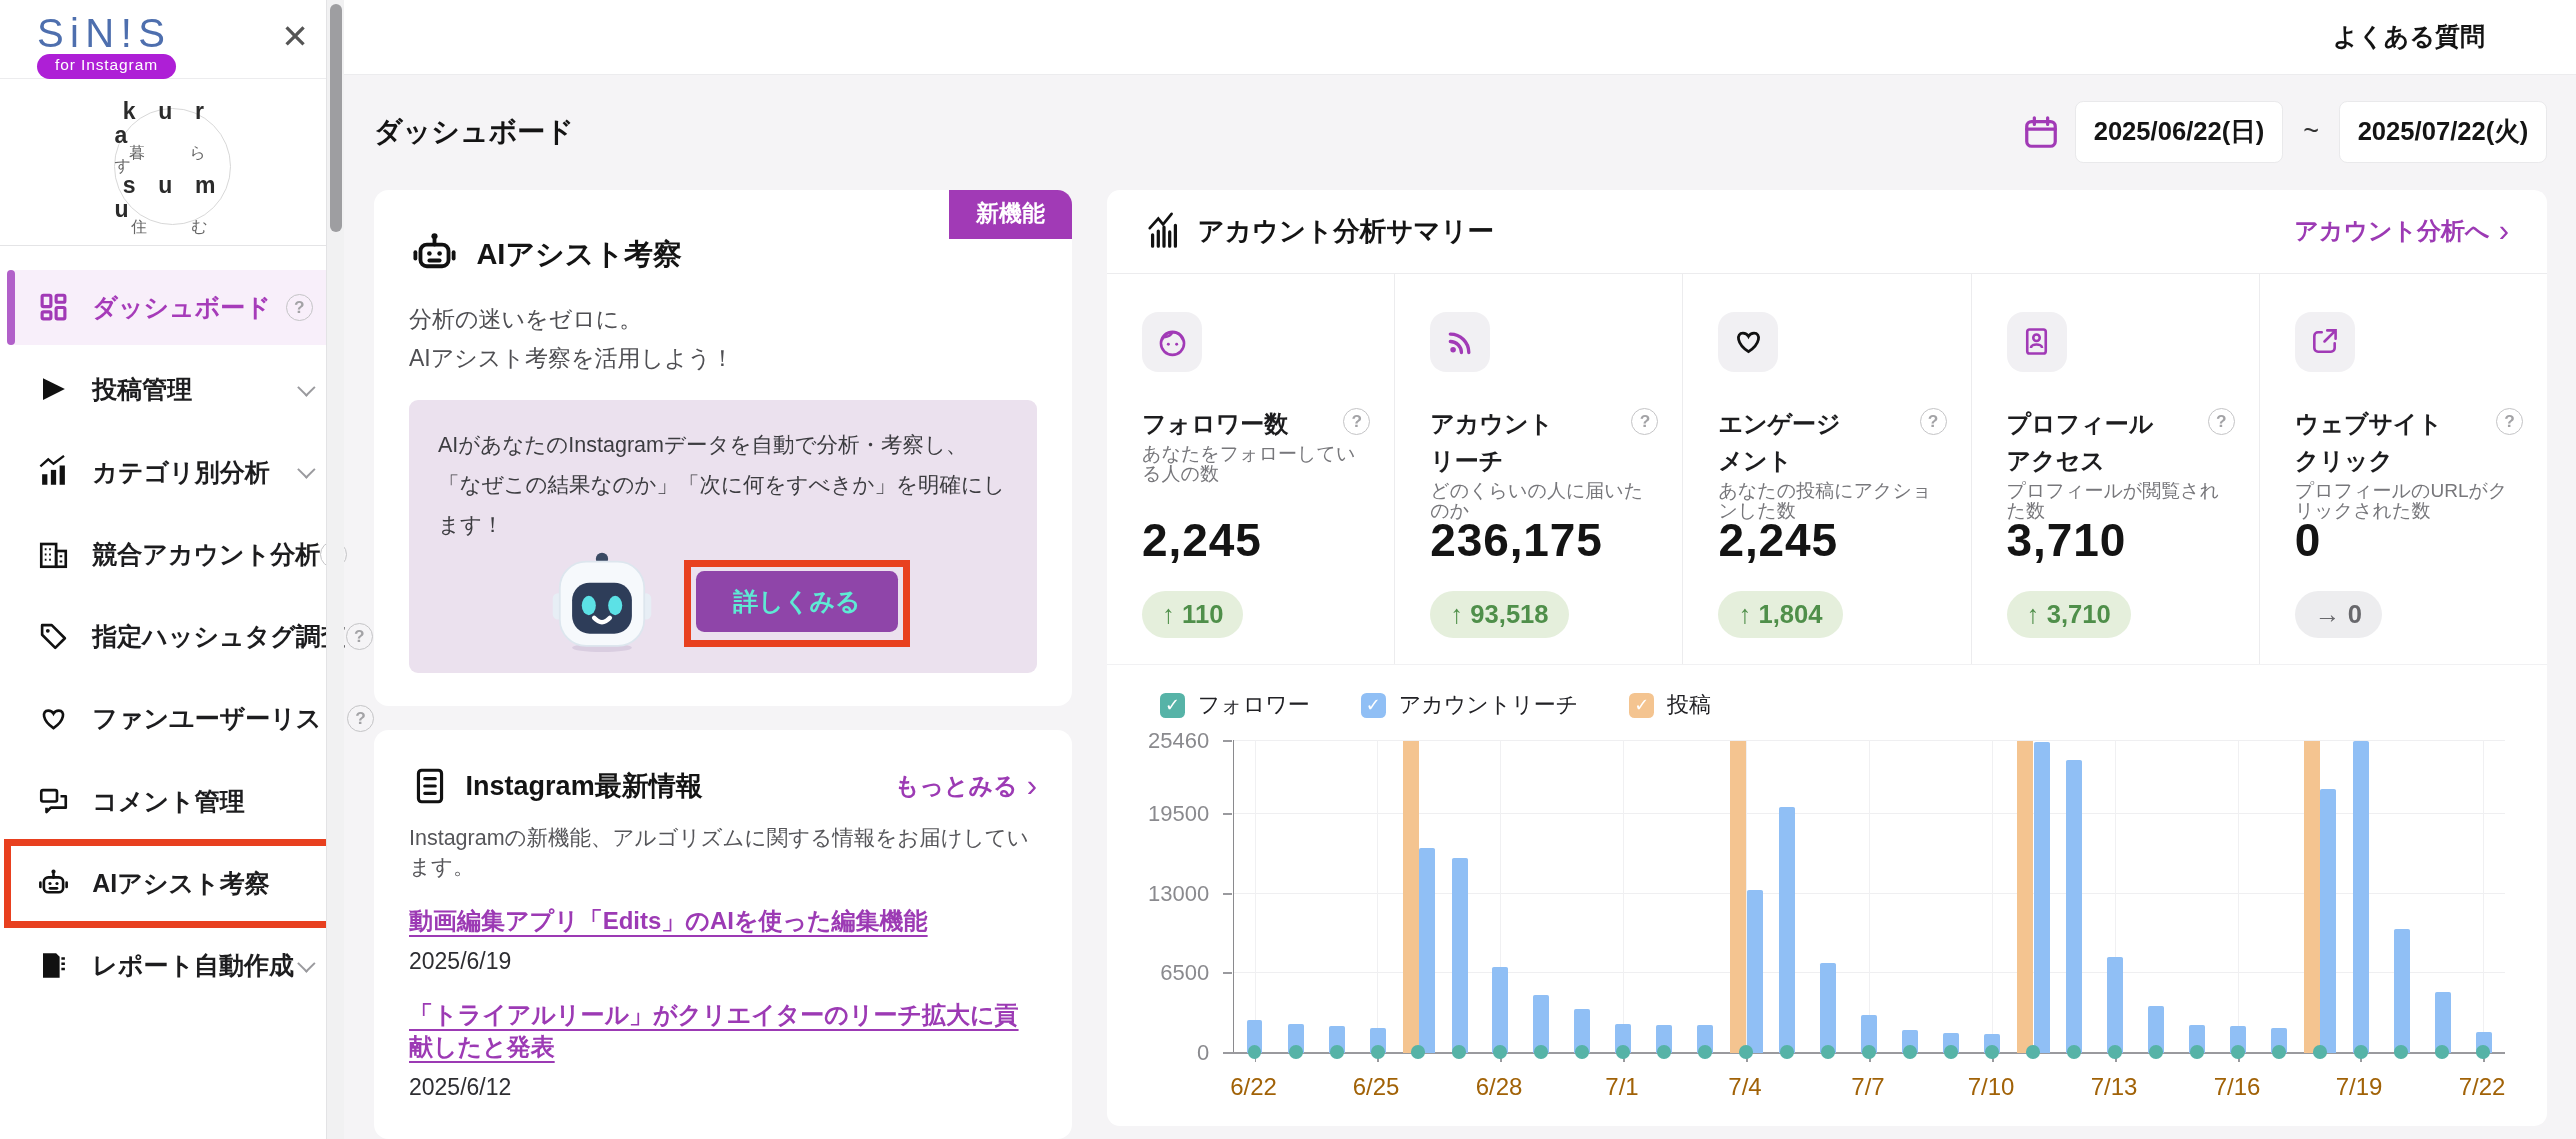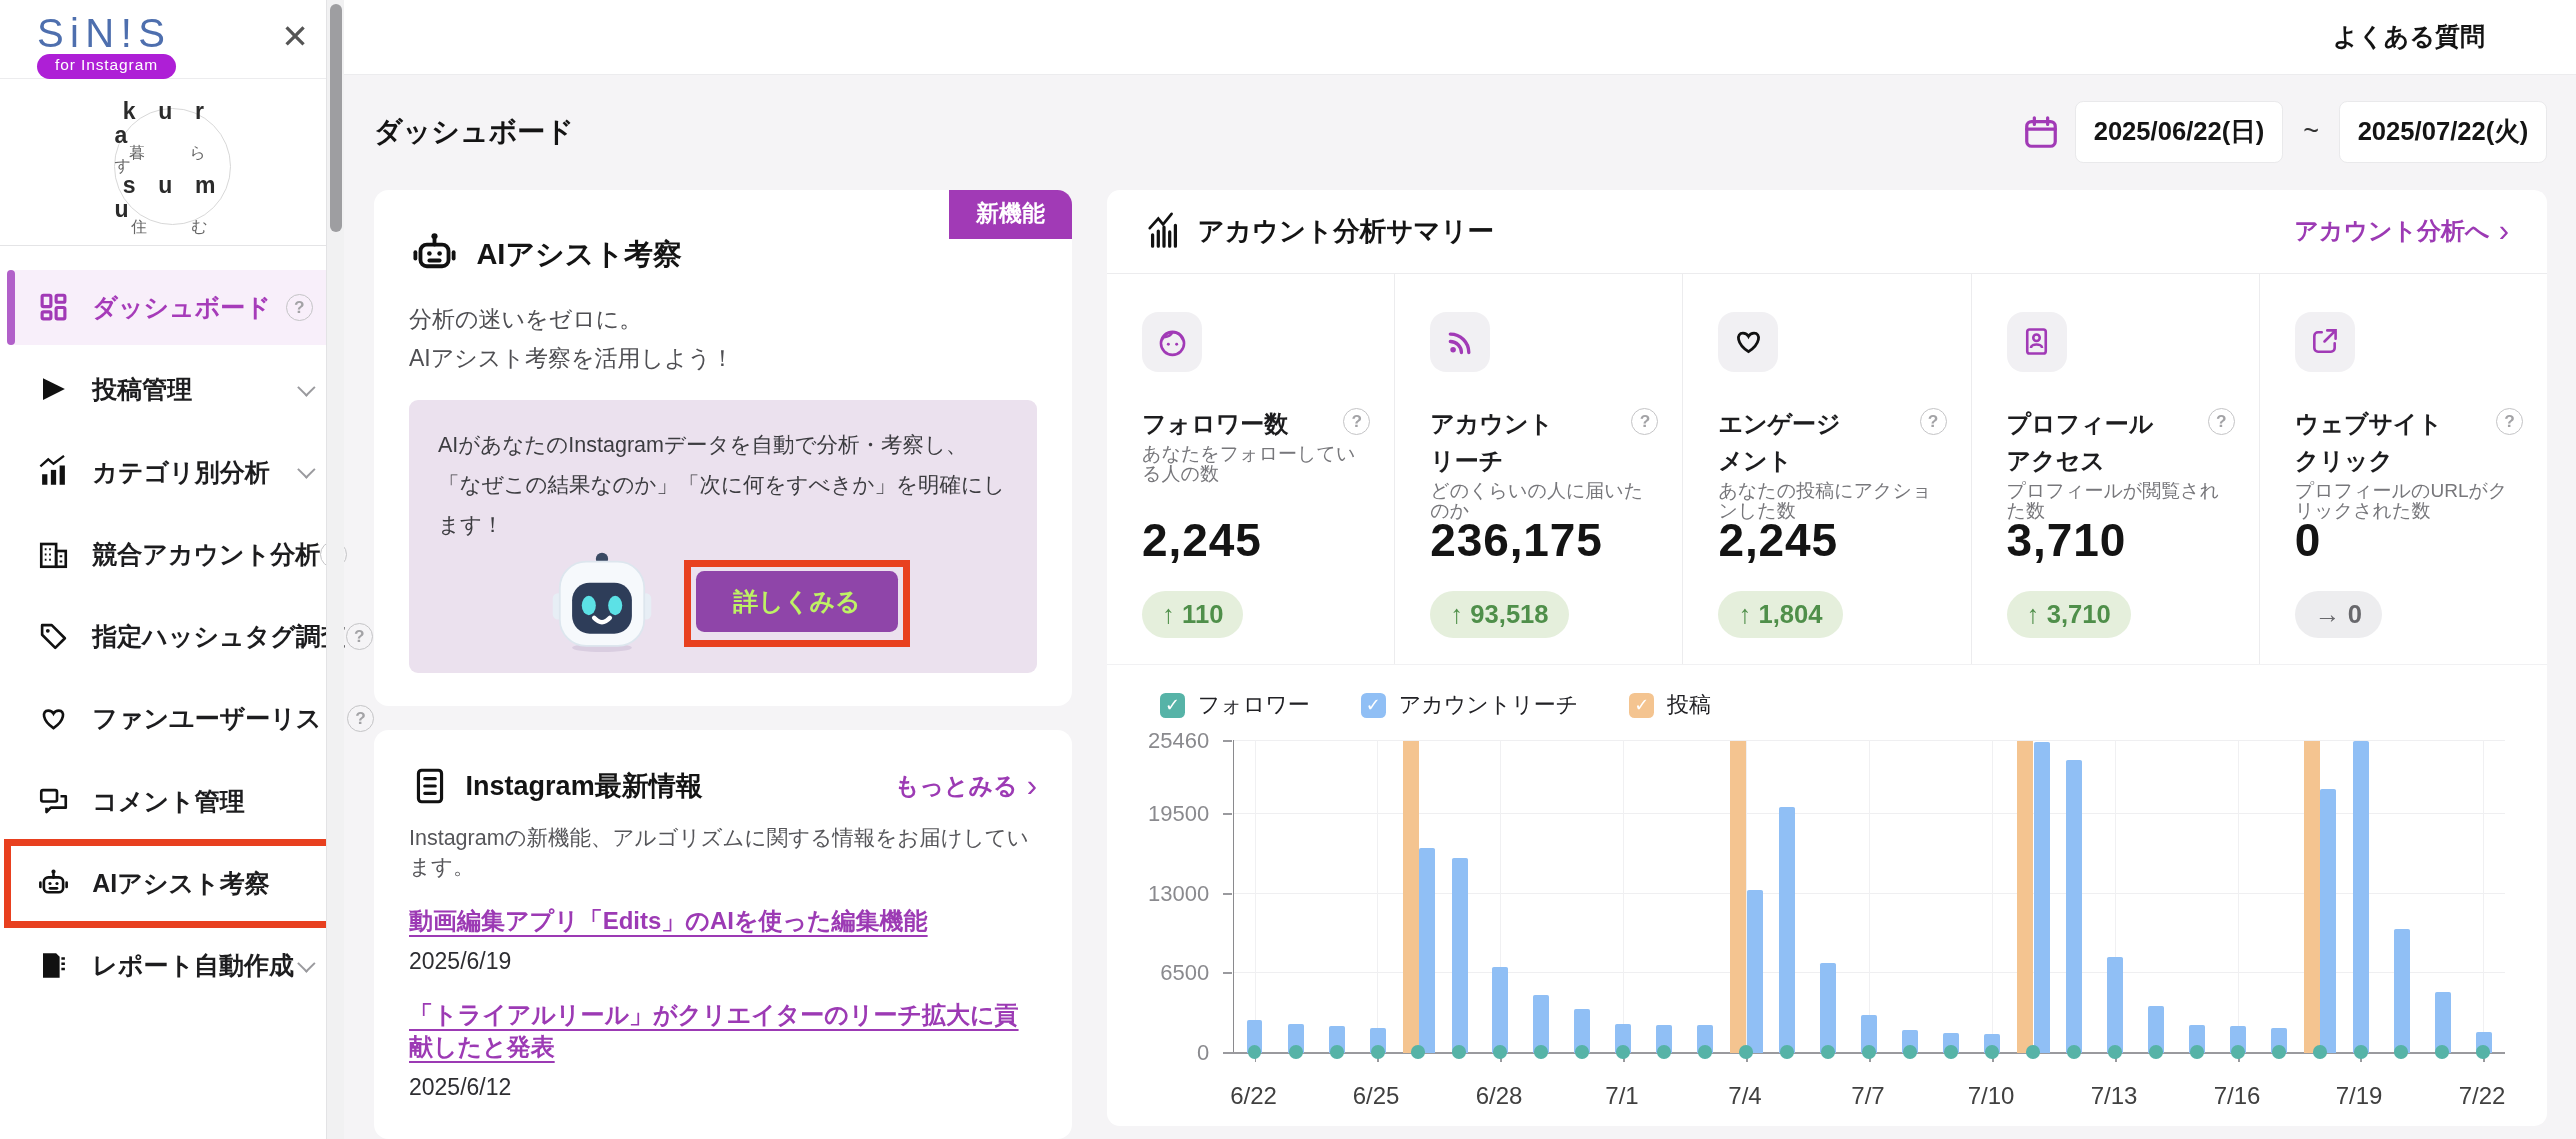--- a/index.html
+++ b/index.html
@@ -58,21 +58,21 @@
   .ai-head { display:flex; align-items:center; gap:16.4px; }
   .ai-head svg { width:51px; height:51px; }
   .ai-title { font-size:29px; font-weight:800; color:#141414; }
   .ai-desc { margin-top:18px; font-size:23px; line-height:39px; color:#4f4f53; }
   .ai-box { margin-top:22px; background:#ebe1ee; border-radius:9px; padding:25.6px 29px 20px; }
   .ai-box-text { font-size:21.5px; line-height:40px; color:#3c3c40; }
   .ai-box-row { margin-top:5.5px; display:flex; align-items:center; justify-content:center; gap:40px; }
   .mascot svg { width:108px; height:102px; display:block; }
   .cta-wrap { position:relative; }
   .cta-redbox { left:-12.8px; right:-12.8px; top:-11px; bottom:-14.6px; }
-  .cta-btn { background:#8f45a9; border:none; color:#bef264; font-size:25px; font-weight:700; padding:14px 37px; border-radius:8.2px; cursor:pointer; font-family:inherit; }
+  .cta-btn { background:#8f45a9; border:none; color:#5eead4; font-size:25px; font-weight:700; padding:14px 37px; border-radius:8.2px; cursor:pointer; font-family:inherit; }
 
   
   .news-card { margin-top:24px; padding:35px 35px 38px; }
   .news-head { display:flex; align-items:center; }
   .news-head .doc { width:42px; height:42px; margin-right:14.6px; }
   .news-title { font-size:27px; font-weight:800; color:#141414; }
   .more-link { margin-left:auto; color:#9c3ab4; font-size:24px; font-weight:700; cursor:pointer; display:flex; align-items:center; gap:9px; }
   .chev-char { font-size:31px; font-weight:400; line-height:24px; }
   .news-desc { margin-top:16.4px; font-size:21.5px; color:#56565a; }
   .news-item { margin-top:24px; }
@@ -109,21 +109,21 @@
   .y-lab { position:absolute; right:12.8px; font-size:22px; color:#8a8a8e; transform:translateY(50%); }
   .plot { position:absolute; left:91px; right:7.3px; top:3.7px; bottom:49px; border-left:1.8px solid #8a8a8e; }
   .gridline-h { position:absolute; left:0; right:0; height:0.9px; background:#efeff1; }
   .gridline-v { position:absolute; top:0; bottom:0; width:0.9px; background:#f0f0f2; }
   .ytick { position:absolute; left:-11px; width:9px; height:1.8px; background:#9a9a9e; }
   .baseline { position:absolute; left:-1.8px; right:0; bottom:-1.8px; height:2.7px; background:#9a9a9e; }
   .bar { position:absolute; bottom:0; border-radius:1.8px 1.8px 0 0; }
   .dot { position:absolute; width:13.7px; height:13.7px; border-radius:50%; bottom:-6.4px; z-index:3; }
   .xtick { position:absolute; width:1.8px; height:9px; background:#9a9a9e; top:100%; }
   .x-axis { position:absolute; left:91px; right:7.3px; bottom:0; height:40px; }
-  .x-lab { position:absolute; top:20px; font-size:24px; color:#404040; transform:translateX(-50%); white-space:nowrap;text-align:center; }
+  .x-lab { position:absolute; top:11px; font-size:24px; color:#a16207; transform:translateX(-50%); white-space:nowrap;text-align:center; }
 </style>
 </head>
 <body>
 
 <div class="app">
 
   <aside class="sidebar">
     <div class="sb-logo-row">
       <div class="brand">SiN!S</div>
       <div class="brand-pill">for Instagram</div>

